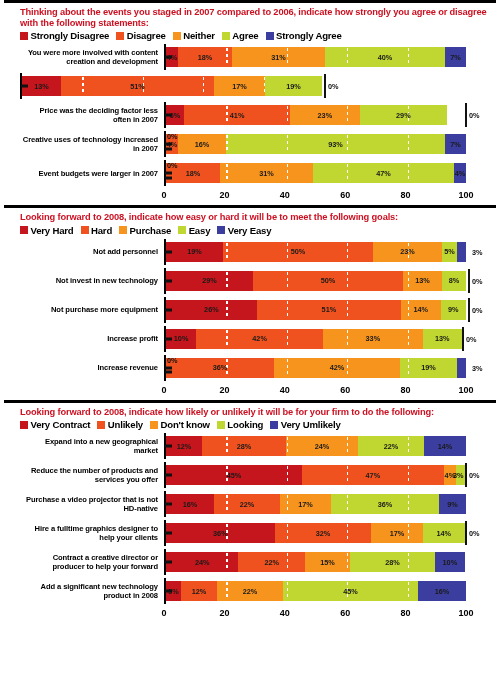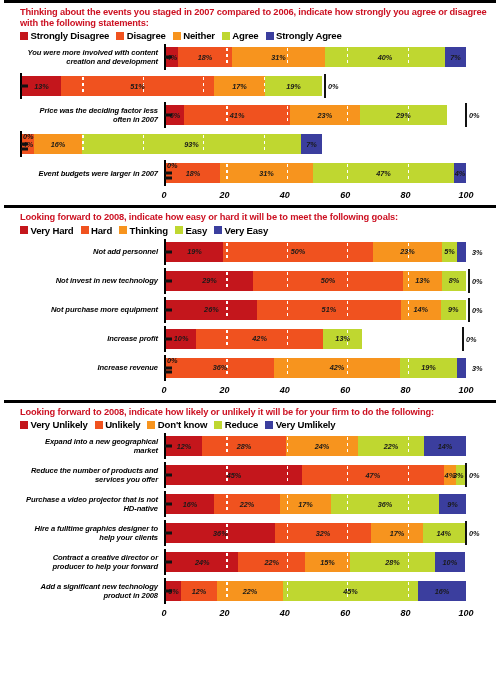--- a/index.html
+++ b/index.html
@@ -29,21 +29,21 @@
     margin:0 0 3px 12px;
     gap:7px;
     font-size:9.6px;
     font-weight:bold;
     letter-spacing:-0.2px;
   }
   .legend-item{display:flex;align-items:center;gap:2.5px;}
   .swatch{width:8px;height:8px;display:inline-block;}
 
   
-  .chart{position:relative;margin-left:12px;font-style:italic;}
+  .chart{position:relative;margin-left:12px;}
   .rows{position:relative;}
   .row{
     display:flex;align-items:center;
     height:26px;
     margin-bottom:3px;
   }
   .row-label{
     width:144px;
     text-align:right;
     padding-right:6px;
@@ -219,20 +219,21 @@
                 <div class="gl" style="left: 60.4px;"></div>
                 <div class="gl" style="left: 120.8px;"></div>
                 <div class="gl" style="left: 181.2px;"></div>
                 <div class="gl" style="left: 241.6px;"></div>
               </div>
               <div class="capline" style="left: 298.98px;"></div>
               <div class="tail" style="left: 302.98px;">0%</div>
             </div>
           </div>
           <div class="row">
+            <div class="row-label">Creative uses of technology increased in 2007</div>
             <div class="plot">
               <div class="bar">
                 <div class="seg" style="background: rgb(240, 82, 31); width: 12.08px;">
                   <span>4%</span>
                 </div>
                 <div class="seg" style="background: rgb(247, 148, 30); width: 48.32px;">
                   <span>16%</span>
                 </div>
                 <div class="seg" style="background: rgb(191, 215, 48); width: 220.46px;">
                   <span>93%</span>
@@ -300,21 +301,21 @@
         <div class="legend-item">
           <span class="swatch" style="background: rgb(196, 22, 28);"></span>
           <span>Very Hard</span>
         </div>
         <div class="legend-item">
           <span class="swatch" style="background: rgb(240, 82, 31);"></span>
           <span>Hard</span>
         </div>
         <div class="legend-item">
           <span class="swatch" style="background: rgb(247, 148, 30);"></span>
-          <span>Thinking</span>
+          <span>Purchase</span>
         </div>
         <div class="legend-item">
           <span class="swatch" style="background: rgb(191, 215, 48);"></span>
           <span>Easy</span>
         </div>
         <div class="legend-item">
           <span class="swatch" style="background: rgb(59, 62, 158);"></span>
           <span>Very Easy</span>
         </div>
       </div>
@@ -406,20 +407,23 @@
           </div>
           <div class="row">
             <div class="row-label">Increase profit</div>
             <div class="plot">
               <div class="bar">
                 <div class="seg" style="background: rgb(196, 22, 28); width: 30.2px;">
                   <span>10%</span>
                 </div>
                 <div class="seg" style="background: rgb(240, 82, 31); width: 126.84px;">
                   <span>42%</span>
+                </div>
+                <div class="seg" style="background: rgb(247, 148, 30); width: 99.66px;">
+                  <span>33%</span>
                 </div>
                 <div class="seg" style="background: rgb(191, 215, 48); width: 39.26px;">
                   <span>13%</span>
                 </div>
               </div>
               <div class="nub"></div>
               <div class="gridlines">
                 <div class="gl" style="left: 60.4px;"></div>
                 <div class="gl" style="left: 120.8px;"></div>
                 <div class="gl" style="left: 181.2px;"></div>
@@ -468,33 +472,33 @@
     </div>
   </div>
 
   <div class="sec-rule"></div>
 
   <div class="section">
     <div class="sec-title">Looking forward to 2008, indicate how likely or unlikely it will be for your firm to do the following:</div>
     <div class="legend" id="legend-2">
         <div class="legend-item">
           <span class="swatch" style="background: rgb(196, 22, 28);"></span>
-          <span>Very Unlikely</span>
+          <span>Very Contract</span>
         </div>
         <div class="legend-item">
           <span class="swatch" style="background: rgb(240, 82, 31);"></span>
           <span>Unlikely</span>
         </div>
         <div class="legend-item">
           <span class="swatch" style="background: rgb(247, 148, 30);"></span>
           <span>Don't know</span>
         </div>
         <div class="legend-item">
           <span class="swatch" style="background: rgb(191, 215, 48);"></span>
-          <span>Reduce</span>
+          <span>Looking</span>
         </div>
         <div class="legend-item">
           <span class="swatch" style="background: rgb(59, 62, 158);"></span>
           <span>Very Umlikely</span>
         </div>
       </div>
     <div class="chart">
       <div class="rows" id="rows-2">
           <div class="row">
             <div class="row-label">Expand into a new geographical market</div>

